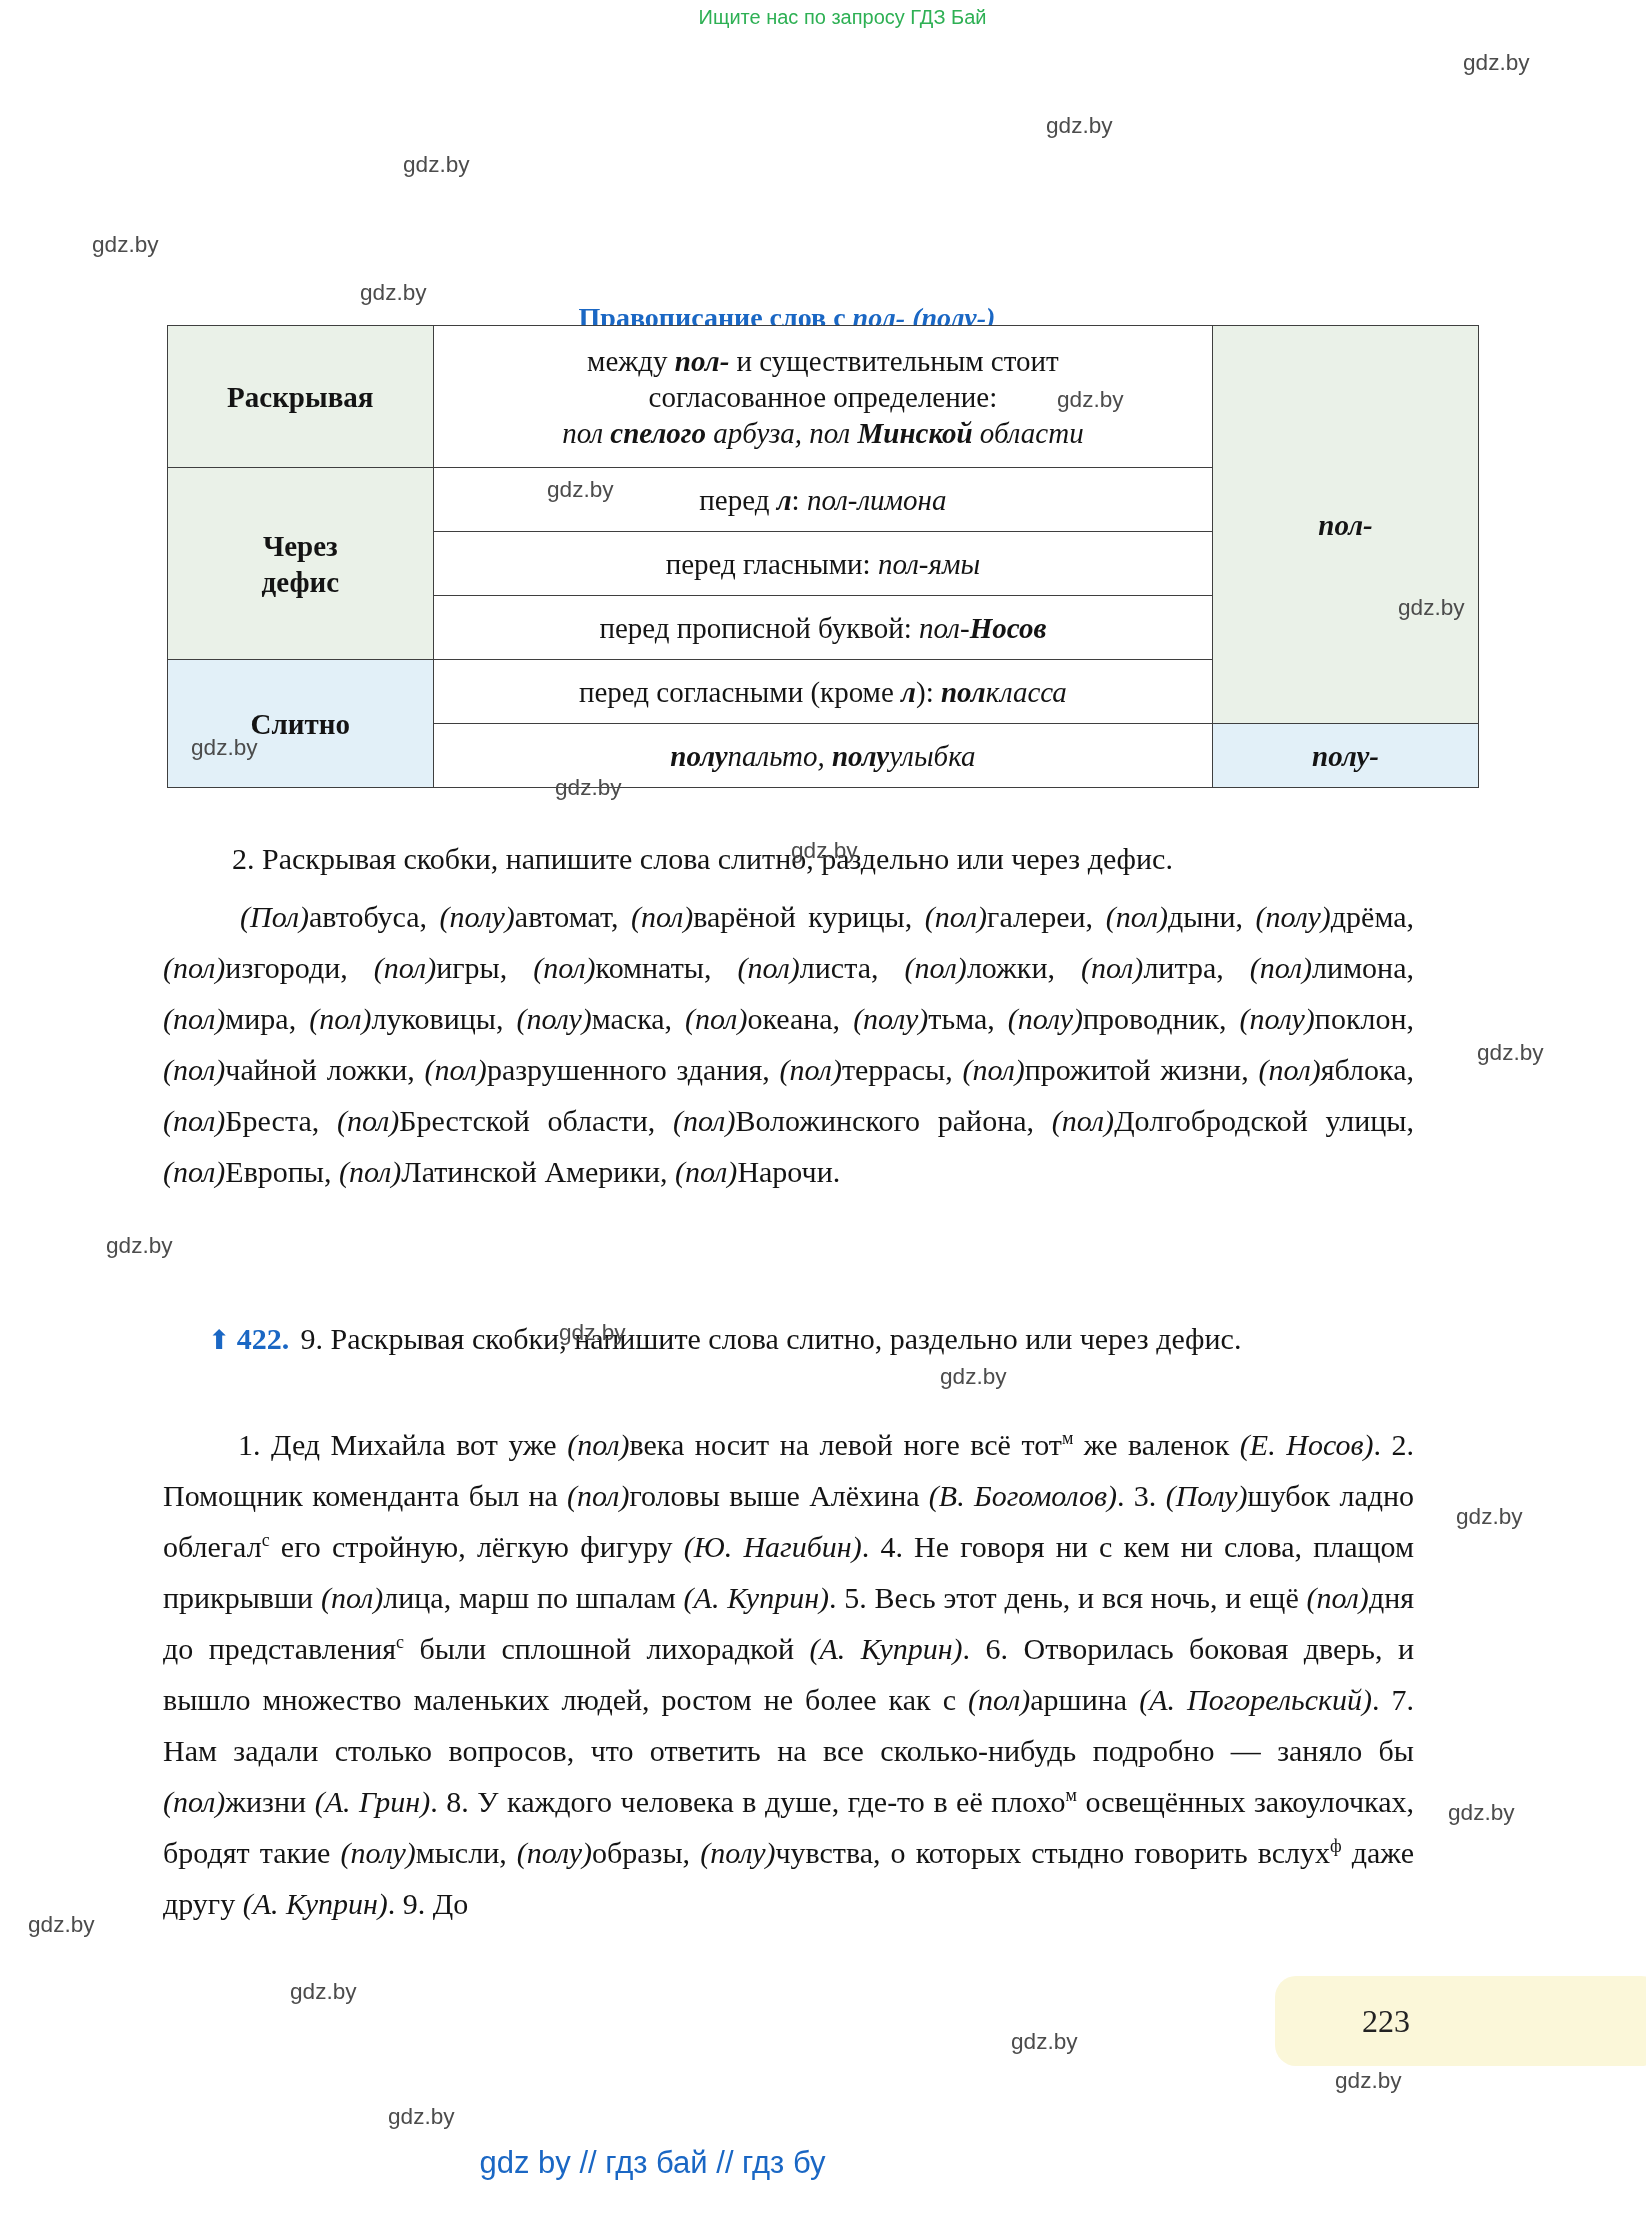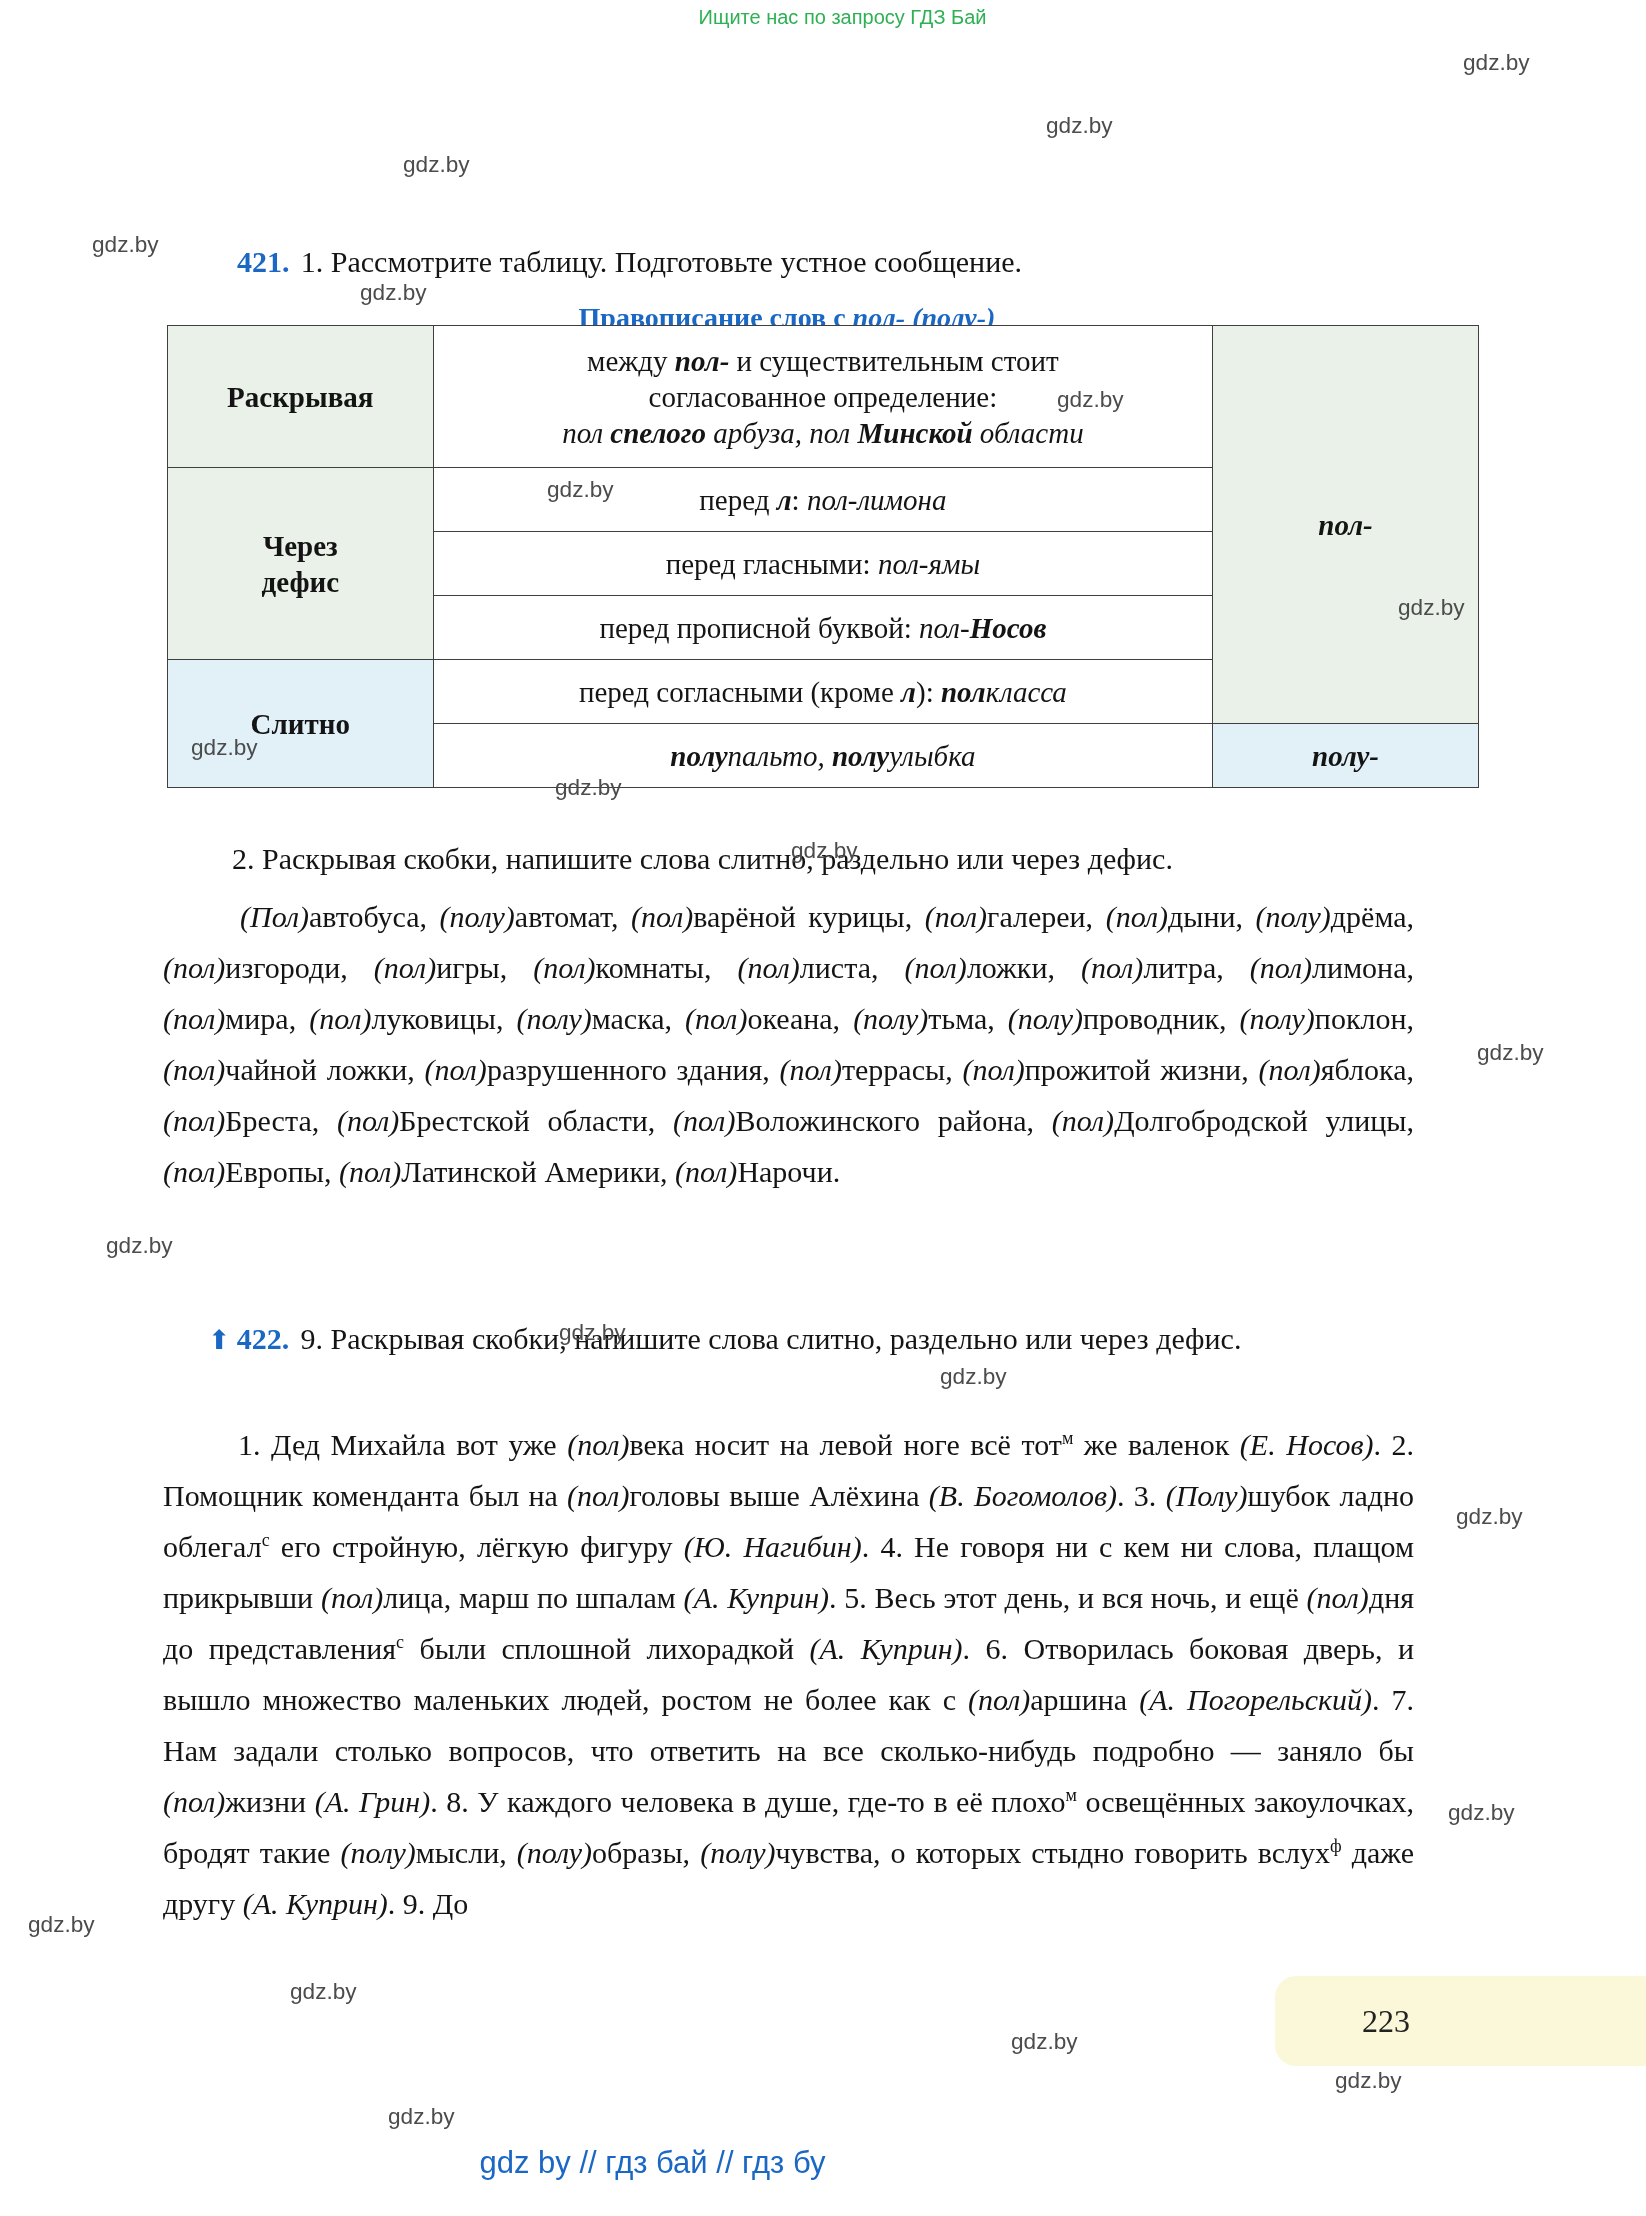--- a/index.html
+++ b/index.html
@@ -92,21 +92,20 @@
   <span class="wm" style="left:559px;top:1320px">gdz.by</span>
   <span class="wm" style="left:940px;top:1364px">gdz.by</span>
   <span class="wm" style="left:1456px;top:1504px">gdz.by</span>
   <span class="wm" style="left:1448px;top:1800px">gdz.by</span>
   <span class="wm" style="left:28px;top:1912px">gdz.by</span>
   <span class="wm" style="left:290px;top:1979px">gdz.by</span>
   <span class="wm" style="left:1011px;top:2029px">gdz.by</span>
   <span class="wm" style="left:1335px;top:2068px">gdz.by</span>
   <span class="wm" style="left:388px;top:2104px">gdz.by</span>
 
-  <p class="block" id="ex421-head"><span class="ex-num">421.</span><span>1. Рассмотрите таблицу. Подготовьте устное сообщение.</span></p>
 
   <h2 class="table-title">Правописание слов с <i>пол- (полу-)</i></h2>
 
   <table class="rules">
     <tbody>
         <tr class="r1">
       <td class="hdr bg-green">Раскрывая</td>
       <td class="mid">между <b><i>пол-</i></b> и существительным стоит<br>согласованное определение:<br><i>пол <b>спелого</b> арбуза, пол <b>Минской</b> области</i></td>
       <td class="rt bg-green" rowspan="5">пол-</td>
     </tr>

